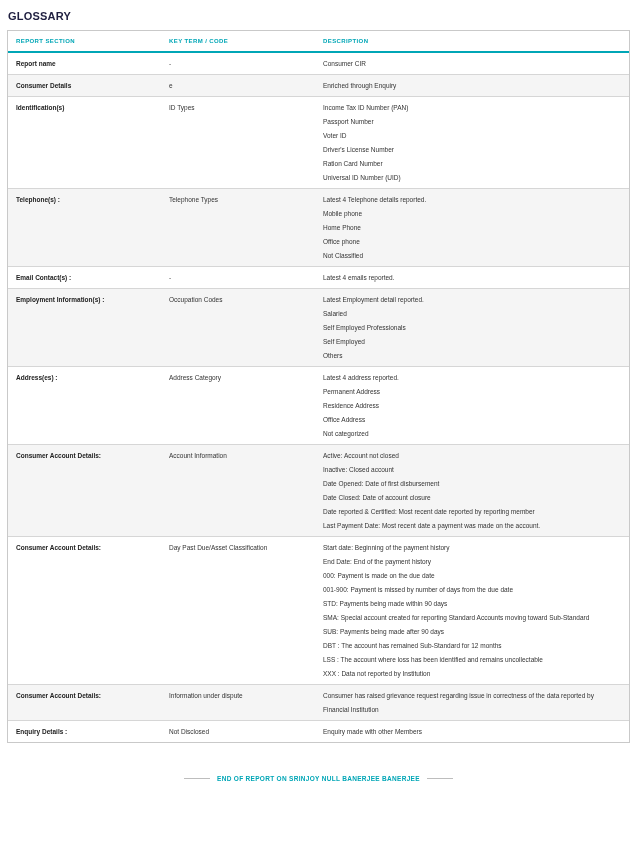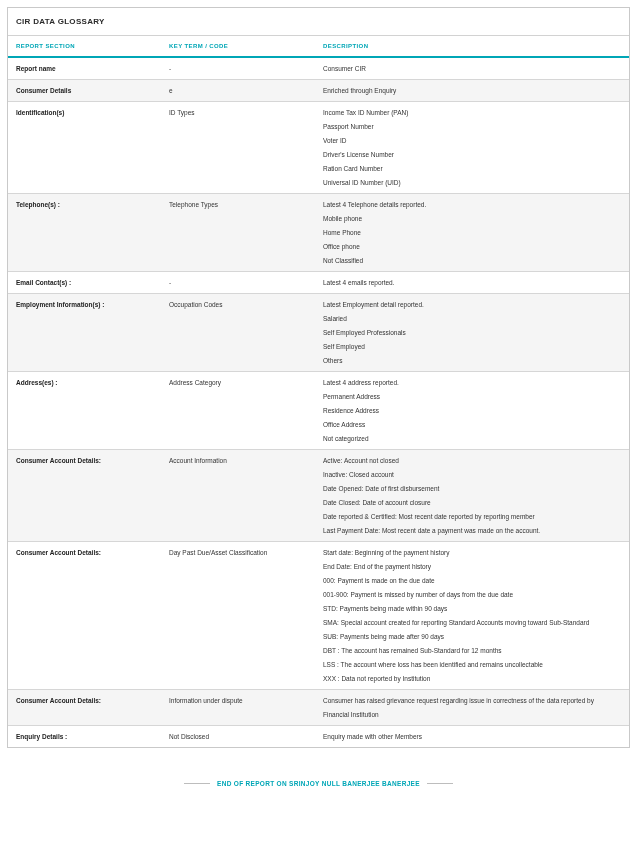--- a/index.html
+++ b/index.html
@@ -50,23 +50,23 @@
   .footer-text {
     color:#00a6b6; font-size:6.5px; font-weight:bold;
     letter-spacing:.3px; text-transform:uppercase; white-space:nowrap;
   }
 </style>
 </head>
 <body>
 
 <div class="page">
 
+  <div class="page-title">GLOSSARY</div>
 
   <div class="panel">
-    <div class="panel-header">CIR DATA GLOSSARY</div>
 
     <table>
       <thead>
         <tr id="head-row">
             <th>REPORT SECTION</th>
             <th>KEY TERM / CODE</th>
             <th>DESCRIPTION</th>
           </tr>
       </thead>
       <tbody id="body-rows">

